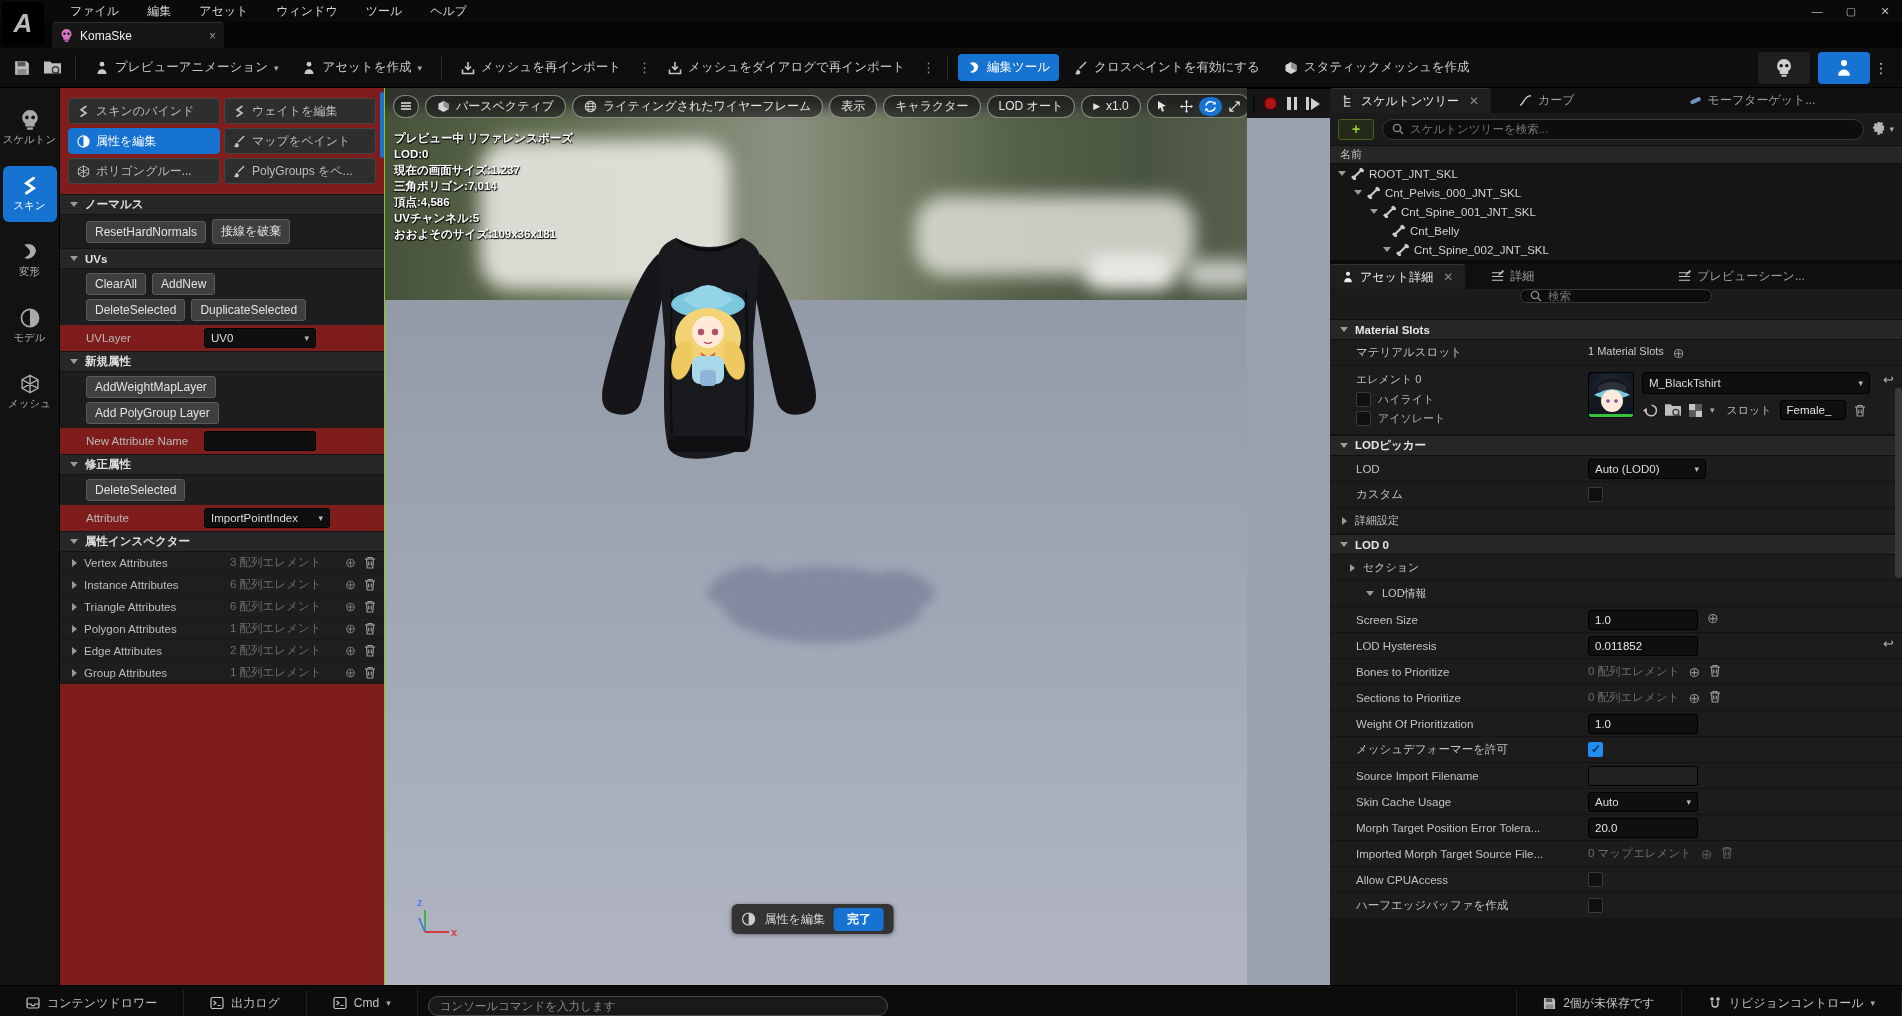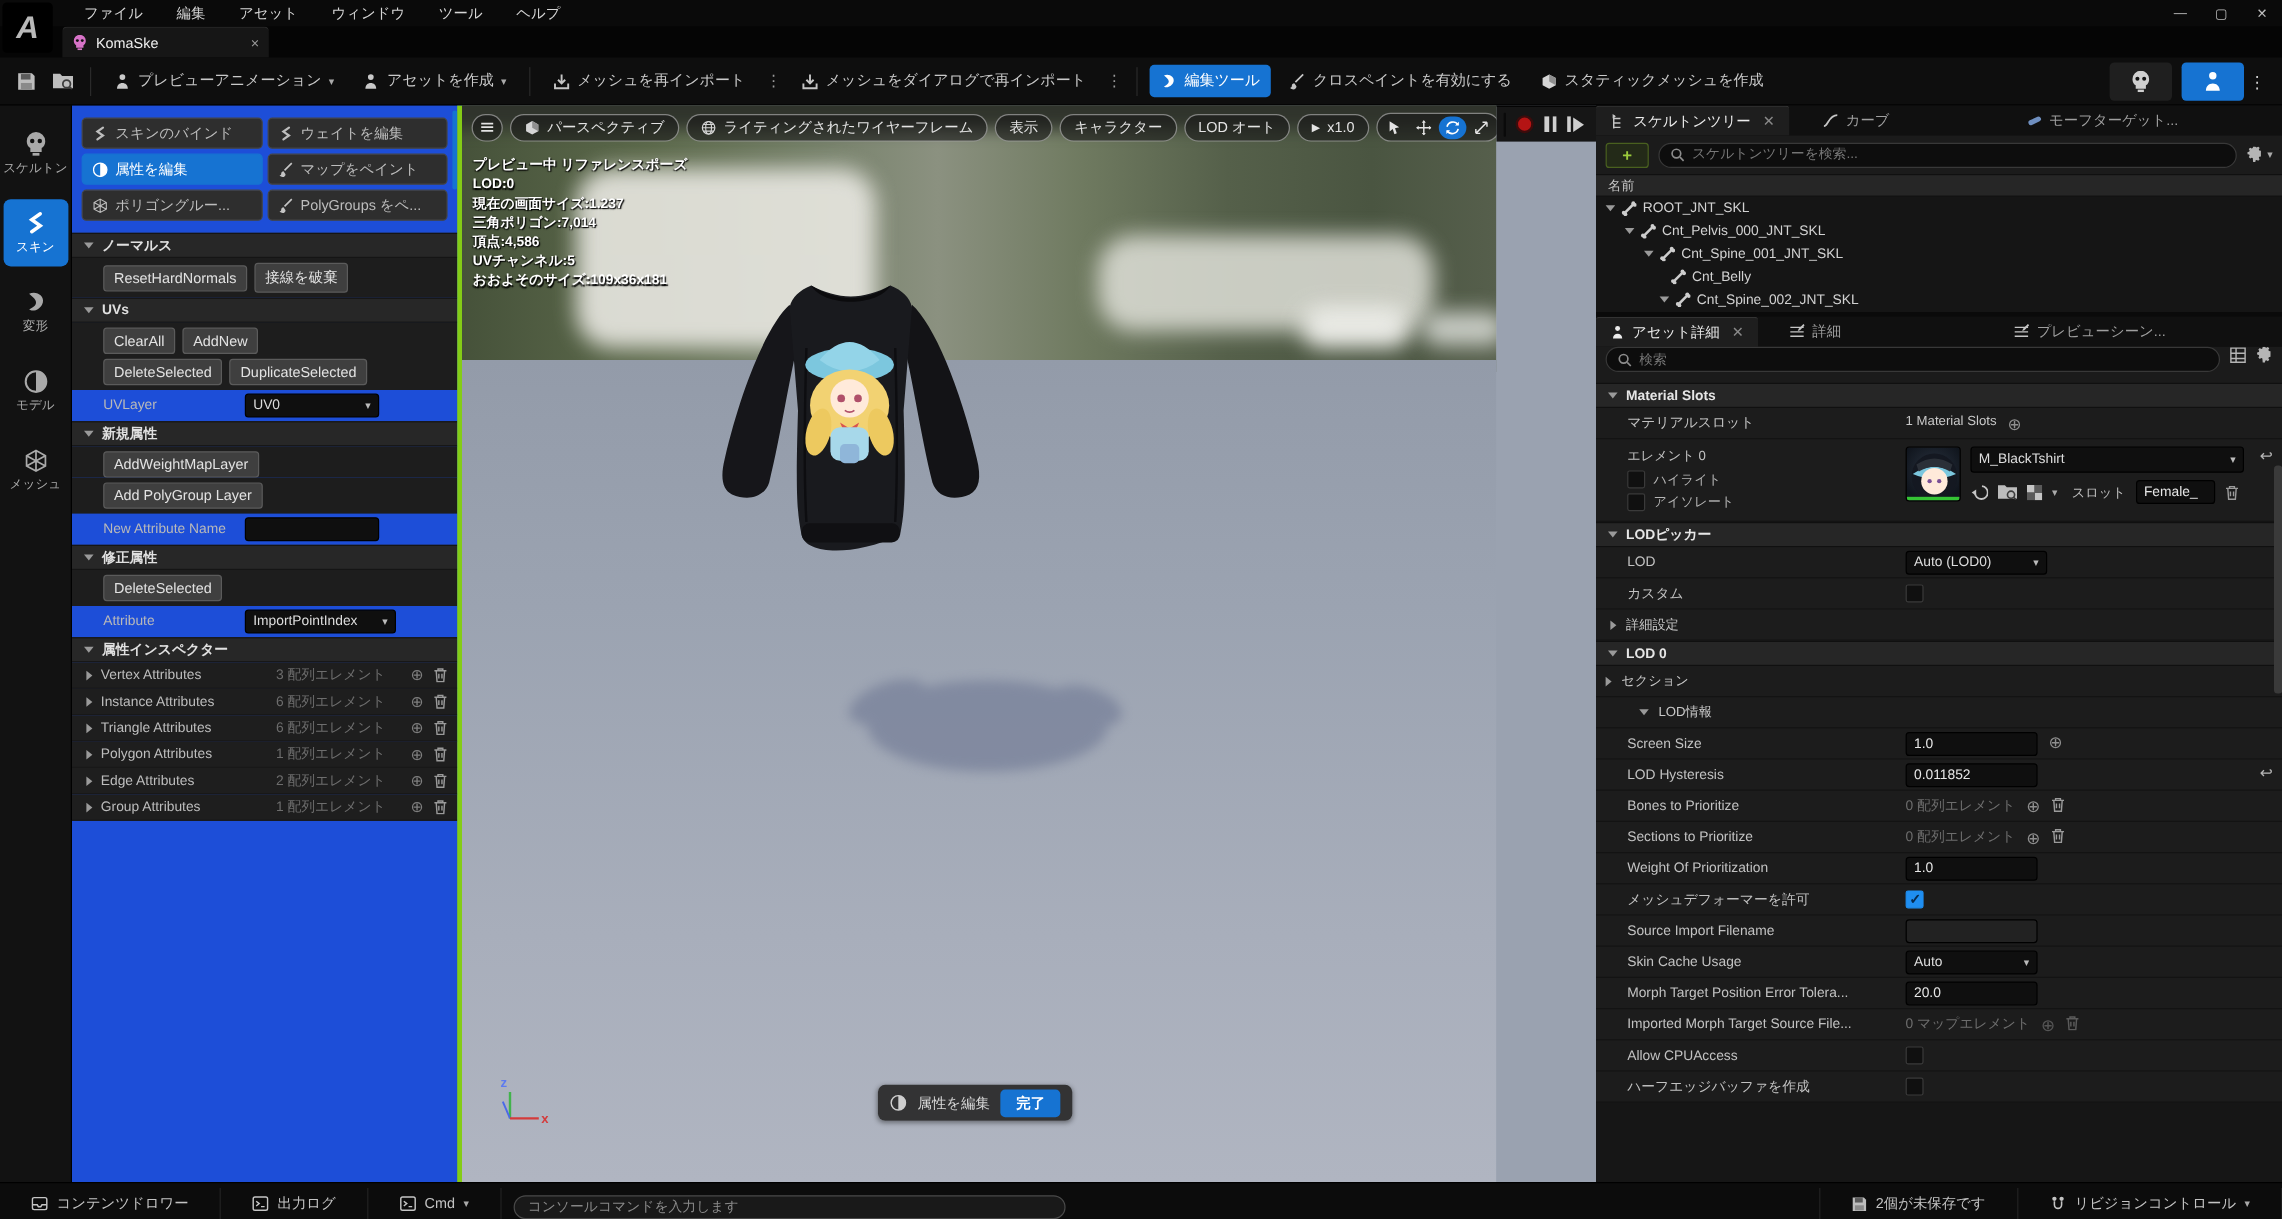--- a/index.html
+++ b/index.html
@@ -38,21 +38,21 @@
   .main { position:absolute; left:0; top:88px; width:1902px; height:897px; display:flex; }
 
   
   .rail { width:60px; background:#121212; border-right:1px solid #000; display:flex; flex-direction:column; align-items:center; padding-top:12px; gap:10px; }
   .rail-item { width:54px; height:56px; border-radius:6px; display:flex; flex-direction:column; align-items:center; justify-content:center; gap:3px; color:#a9a9a9; }
   .rail-item.active { background:#1673d2; color:#fff; }
   .rail-item .lbl { font-size:10.5px; }
   .rail-item svg { width:20px; height:20px; }
 
   
-  .leftpanel { width:325px; background:#1d4ed8; border-right:4px solid #84cc16; position:relative; overflow:hidden; }
+  .leftpanel { width:325px; background:#7f1d1d; border-right:1px solid #84cc16; position:relative; overflow:hidden; }
   .lp-scroll { position:absolute; right:0; top:4px; width:4px; height:66px; background:#1673d2; border-radius:2px; }
   .modes { display:grid; grid-template-columns:1fr 1fr; gap:4px; padding:10px 8px 10px 8px; }
   .mode-btn { height:26px; background:#2e2e2e; border:1px solid #444; border-radius:4px; display:flex; align-items:center; gap:6px; padding:0 8px; color:#bdbdbd; font-size:12px; white-space:nowrap; overflow:hidden; }
   .mode-btn.blue { background:#1673d2; border-color:#1673d2; color:#fff; }
   .sec-hdr { height:21px; background:#272727; border-top:1px solid #151515; border-bottom:1px solid #151515; display:flex; align-items:center; gap:7px; padding-left:10px; font-weight:bold; color:#e0e0e0; font-size:11.5px; }
   .tri-d { width:0; height:0; border-left:4px solid transparent; border-right:4px solid transparent; border-top:5px solid #9a9a9a; }
   .tri-r { width:0; height:0; border-top:4px solid transparent; border-bottom:4px solid transparent; border-left:5px solid #9a9a9a; }
   .lp-row { display:flex; align-items:center; gap:6px; padding:4px 8px 4px 26px; background:#1d1d1d; }
   .btn { background:#3f3f3f; border:1px solid #5b5b5b; border-radius:3px; color:#e2e2e2; font-size:12px; padding:3px 8px; white-space:nowrap; }
   .fieldrow { display:flex; align-items:center; height:26px; padding-left:26px; }
@@ -110,21 +110,21 @@
   .plusbtn { width:36px; height:21px; background:#232a18; border:1px solid #49601f; border-radius:3px; display:flex; align-items:center; justify-content:center; color:#9ccc3c; font-size:14px; font-weight:bold; }
   .search { flex:1; height:21px; background:#0d0d0d; border:1px solid #383838; border-radius:11px; display:flex; align-items:center; gap:6px; padding:0 9px; }
   .search input { flex:1; background:transparent; border:none; outline:none; color:#ddd; font-size:11.5px; font-family:"Liberation Sans",sans-serif; }
   .search input::placeholder { color:#777; }
   .gearwrap { display:flex; align-items:center; gap:3px; color:#bdbdbd; }
   .colhdr { height:19px; background:#262626; border-top:1px solid #101010; border-bottom:1px solid #101010; display:flex; align-items:center; padding-left:10px; color:#c5c5c5; }
   .tree { background:#151515; height:96px; overflow:hidden; }
   .trow { height:19px; display:flex; align-items:center; gap:5px; color:#d2d2d2; font-size:11.5px; }
   .trow svg { width:13px; height:13px; flex:none; }
   .rp-divider { height:4px; background:#0a0a0a; }
-  .dsearchrow { height:30px; display:flex; gap:8px; padding:0 8px; background:#1b1b1b; }
+  .dsearchrow { height:30px; display:flex; align-items:center; gap:8px; padding:0 8px; background:#1b1b1b;flex-direction:column; }
   .cat { height:21px; background:#262626; border-top:1px solid #101010; border-bottom:1px solid #101010; display:flex; align-items:center; gap:7px; padding-left:10px; font-weight:bold; color:#e6e6e6; font-size:11.5px; }
   .drow { min-height:26px; display:flex; align-items:center; background:#1c1c1c; border-bottom:1px solid #131313; padding-left:26px; }
   .drow.nest { }
   .dlbl { width:232px; color:#c2c2c2; font-size:11.5px; white-space:nowrap; overflow:hidden; flex:none; }
   .dval { display:flex; align-items:flex-start; gap:9px; flex:1; }
   .gval { color:#6d6d6d; font-size:11.5px; }
   .w110 { width:110px; }
   .cb { width:15px; height:15px; background:#101010; border:1px solid #3a3a3a; border-radius:2px; position:relative; flex:none; }
   .cb.checked { background:#1f8ef0; border-color:#1f8ef0; }
   .cb.checked::after { content:"✓"; position:absolute; left:2px; top:-1px; color:#062a4e; font-size:12px; font-weight:bold; }
@@ -1000,21 +1000,21 @@
       </div>
       <div class="drow" style="padding-left:12px; gap:8px">
         <span class="tri-r"></span>
         <span style="color:#c9c9c9">詳細設定</span>
       </div>
 
       <div class="cat">
           <span class="tri-d"></span>
           <span>LOD 0</span>
         </div>
-      <div class="drow" style="padding-left:8px; gap:8px">
+      <div class="drow" style="padding-left:20px; gap:8px">
         <span class="tri-r"></span>
         <span style="color:#c9c9c9">セクション</span>
       </div>
       <div class="drow" style="padding-left:36px; gap:8px">
         <span class="tri-d"></span>
         <span style="color:#c9c9c9">LOD情報</span>
       </div>
 
       <div class="drow nest">
         <div class="dlbl">Screen Size</div>

